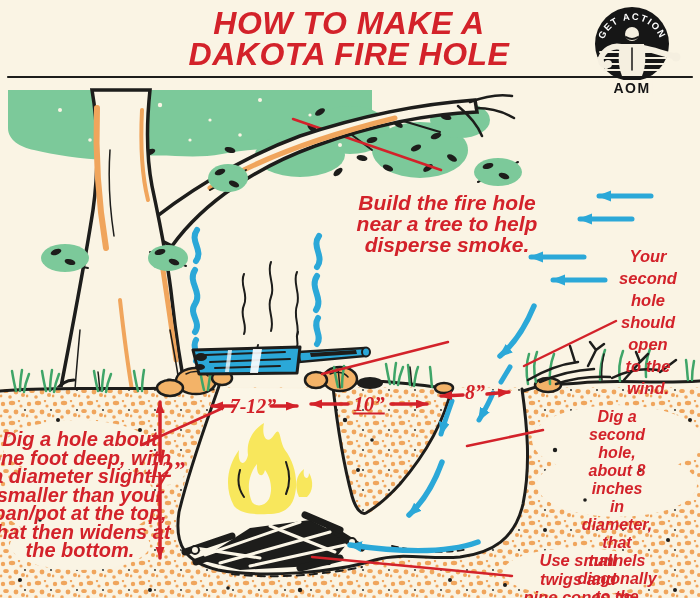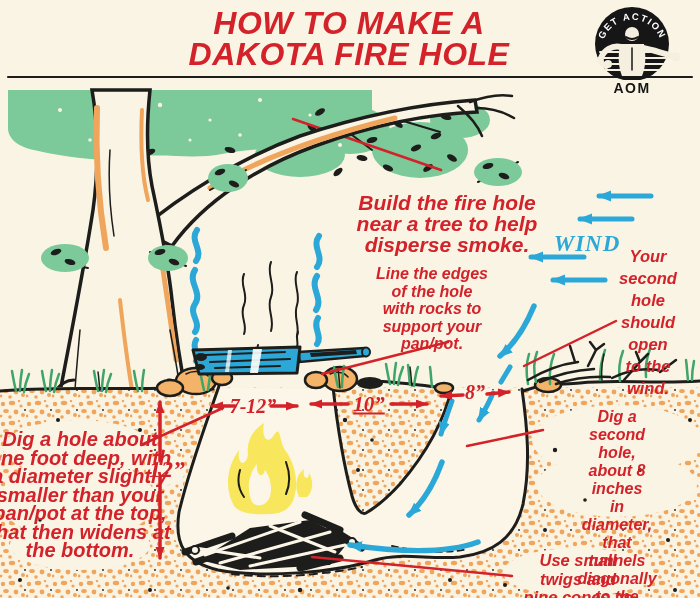--- a/index.html
+++ b/index.html
@@ -324,35 +324,29 @@
     <path d="M616,321 L524,366"></path>
     <path d="M141,445 L223,408"></path>
     <path d="M543,430 L467,446"></path>
     <path d="M512,576 L312,557"></path>
   </g>
 </svg>
 
 <h1 class="txt title" style="margin:0;">HOW TO MAKE A
 DAKOTA FIRE HOLE</h1>
 <div class="aom">AOM</div>
-<div class="wind">WIND</div>
 
 <div class="txt note-build">Build the fire hole
 near a tree to help
 disperse smoke.</div>
 <div class="txt note-second">Your
 second
 hole should
 open to the
 wind.</div>
-<div class="txt note-edges">Line the edges
-of the hole
-with rocks to
-support your
-pan/pot.</div>
 <div class="txt note-dig1">Dig a hole about
 one foot deep, with
 a diameter slightly
 smaller than your
 pan/pot at the top,
 that then widens at
 the bottom.</div>
 <div class="txt note-dig2">Dig a second hole,
 about 8 inches
 in diameter, that

